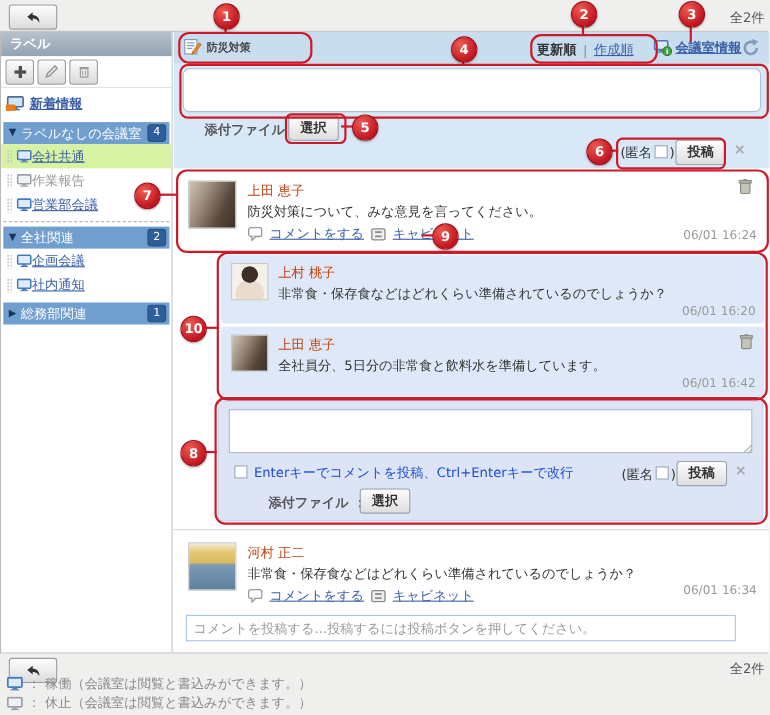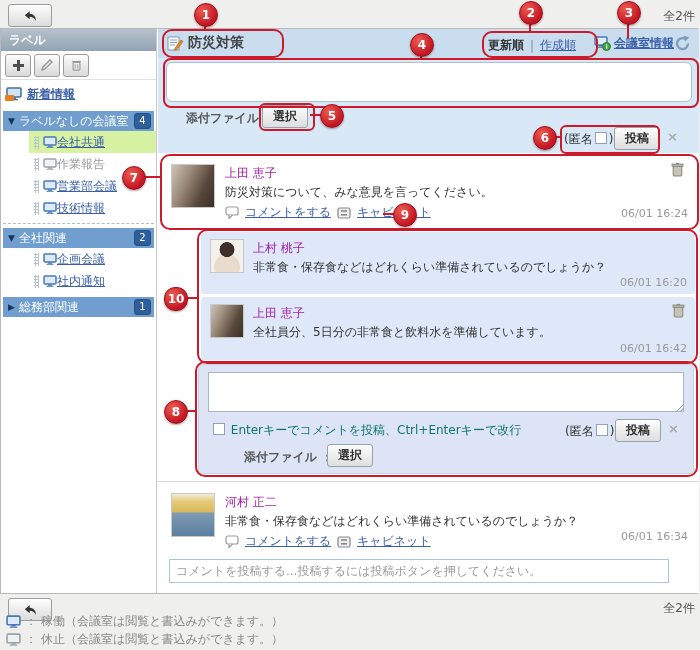--- a/index.html
+++ b/index.html
@@ -16,36 +16,36 @@
   
   .sidebar{position:absolute;left:0;top:0;width:156px;height:100%;border-right:1px solid #c9c9c9;box-sizing:border-box;background:#fff;}
   .sb-head{height:22px;line-height:22px;padding-left:8px;color:#fff;font-weight:bold;background:linear-gradient(#b6c2cd,#93a3b2);}
   .sb-tools{height:28px;display:flex;align-items:center;gap:3px;padding-left:4px;border-bottom:1px solid #e2e2e2;}
   .tbtn{width:24px;height:21px;background:linear-gradient(#fdfdfd,#d9d9d9);border:1px solid #9d9d9d;border-radius:3px;display:flex;align-items:center;justify-content:center;cursor:pointer;}
   .newinfo{display:flex;align-items:center;gap:4px;padding:6px 4px 6px 4px;}
   .grp{margin:2px 2px 0 2px;height:20px;background:#6f9ecf;display:flex;align-items:center;color:#fff;padding:0 3px 0 5px;cursor:pointer;}
   .grp .arr{color:#16365a;font-size:9px;margin-right:4px;}
   .grp .glabel{flex:1;font-size:12px;}
   .badge{min-width:13px;height:14px;line-height:14px;text-align:center;background:#2f5f9b;border:1px solid #274f82;border-radius:3px;color:#fff;font-size:10px;padding:0 1px;}
-  .item{height:22px;display:flex;align-items:center;padding-left:5px;margin-left:28px;}
+  .item{height:22px;display:flex;align-items:center;padding-left:5px;}
   .item.sel{background:#d8f2a3;}
   .handle{width:5px;height:13px;margin-right:4px;background-image:radial-gradient(circle,#b5c4d4 1px,transparent 1.2px);background-size:3px 3px;}
   .dash{border-top:1px dashed #b4bcc4;margin:4px 2px;}
 
   
   a,.link{color:#3a5fa8;text-decoration:underline;cursor:pointer;}
   .bold{font-weight:bold;}
   .disabled{color:#9a9a9a;text-decoration:none;cursor:default;}
-  .name{color:#a21caf;text-decoration:none;cursor:pointer;}
+  .name{color:#c2410c;text-decoration:none;cursor:pointer;}
 
   
   .main{position:absolute;left:157px;top:0;width:541px;height:100%;background:#fff;}
   .m-header{position:absolute;left:0;top:0;width:100%;height:29px;background:#c9ddef;}
   .titlewrap{position:absolute;left:9px;top:5px;display:flex;align-items:center;gap:4px;}
-  .m-title{font-size:14px;font-weight:bold;color:#444;}
+  .m-title{font-size:10px;font-weight:bold;color:#444;}
   .sortwrap{position:absolute;left:330px;top:8px;display:flex;align-items:center;gap:6px;}
   .sortcur{font-weight:bold;color:#333;}
   .sortsep{color:#7b8ea5;}
   .roomwrap{position:absolute;left:436px;top:6px;display:flex;align-items:center;gap:3px;}
   .refresh{position:absolute;left:516px;top:6px;width:17px;height:17px;cursor:pointer;}
 
   .m-compose{position:absolute;left:0;top:29px;width:100%;height:95px;background:#d9e8f6;}
   .ta1{position:absolute;left:8px;top:4px;width:526px;height:40px;background:#fff;border:1px solid #aebfd0;border-radius:6px;resize:none;box-sizing:border-box;}
   .attach1{position:absolute;left:28px;top:52px;font-weight:bold;color:#555;}
   .btn{background:linear-gradient(#fdfdfd,#dedede);border:1px solid #98a3ab;border-radius:3px;font-size:12px;color:#333;padding:2px 10px;cursor:pointer;font-family:inherit;font-weight:bold;}
@@ -70,21 +70,21 @@
   .thread{position:absolute;left:43px;top:203px;width:494px;height:128px;}
   .tcard{position:absolute;left:0;width:100%;height:62px;background:#dfe8f8;border-radius:3px;}
   .tcard .avatar{width:34px;height:34px;left:9px;top:7px;}
   .tcard .cname{left:52px;top:8px;}
   .tcard .cbody{left:52px;top:27px;}
   .tcard .ctime{right:8px;top:auto;bottom:5px;}
 
   .rcompose{position:absolute;left:40px;top:335px;width:496px;height:110px;background:#dce4f5;border:1px solid #c7d2e8;border-radius:4px;box-sizing:border-box;}
   .ta2{position:absolute;left:9px;top:7px;width:476px;height:40px;background:#fff;border:1px solid #a9b6c9;box-sizing:border-box;resize:none;}
   .grip{position:absolute;left:477px;top:39px;pointer-events:none;}
-  .rhint{position:absolute;left:12px;top:57px;color:#0f766e;}
+  .rhint{position:absolute;left:12px;top:57px;color:#1d4ed8;}
   .ranon{position:absolute;left:366px;top:58px;}
   .rpost{position:absolute;left:416px;top:54px;}
   .x2{position:absolute;left:469px;top:56px;}
   .rattach{position:absolute;left:45px;top:84px;font-weight:bold;color:#555;}
   .rsel{position:absolute;left:128px;top:79px;}
 
   .sep{position:absolute;left:0;top:452px;width:541px;border-top:1px solid #d8d8d8;}
 
   .cinput{position:absolute;left:11px;top:530px;width:500px;height:24px;border:1px solid #a9c6e2;background:#fff;box-sizing:border-box;}
   .cinput input{width:100%;height:100%;border:none;outline:none;padding:0 6px;font-size:12px;font-family:inherit;color:#333;box-sizing:border-box;background:transparent;}
@@ -177,29 +177,20 @@
         <span class="disabled">作業報告</span>
       </div>
       <div class="item">
         <span class="handle"></span>
         <span class="icon"><svg width="14" height="12" viewBox="0 0 14 12">
               <rect x="1" y="1" width="12" height="8" rx="1" fill="#dceafb" stroke="#4a7ab5" stroke-width="1.5"></rect>
               <rect x="5" y="9.3" width="4" height="1.4" fill="#4a7ab5"></rect>
               <rect x="3.5" y="10.7" width="7" height="1.1" fill="#4a7ab5"></rect>
             </svg></span>
         <span class="link">営業部会議</span>
-      </div>
-      <div class="item">
-        <span class="handle"></span>
-        <span class="icon"><svg width="14" height="12" viewBox="0 0 14 12">
-              <rect x="1" y="1" width="12" height="8" rx="1" fill="#dceafb" stroke="#4a7ab5" stroke-width="1.5"></rect>
-              <rect x="5" y="9.3" width="4" height="1.4" fill="#4a7ab5"></rect>
-              <rect x="3.5" y="10.7" width="7" height="1.1" fill="#4a7ab5"></rect>
-            </svg></span>
-        <span class="link">技術情報</span>
       </div>
 
       <div class="dash"></div>
 
       <div class="grp">
         <span class="arr">▼</span>
         <span class="glabel">全社関連</span>
         <span class="badge">2</span>
       </div>
       <div class="item">
@@ -414,16 +405,16 @@
 
     <div class="cnum" style="left:194px;top:3px;">1</div>
     <div class="cnum" style="left:519px;top:1px;">2</div>
     <div class="cnum" style="left:617px;top:1px;">3</div>
     <div class="cnum" style="left:410px;top:33px;">4</div>
     <div class="cnum" style="left:320px;top:104px;">5</div>
     <div class="cnum" style="left:533px;top:126px;">6</div>
     <div class="cnum" style="left:122px;top:166px;">7</div>
     <div class="cnum" style="left:164px;top:400px;">8</div>
     <div class="cnum" style="left:393px;top:203px;">9</div>
-    <div class="cnum" style="left:164px;top:287px;border-radius:11px;">10</div>
+    <div class="cnum" style="left:164px;top:287px;">10</div>
   </div>
 
 </div>
 
 </body></html>

